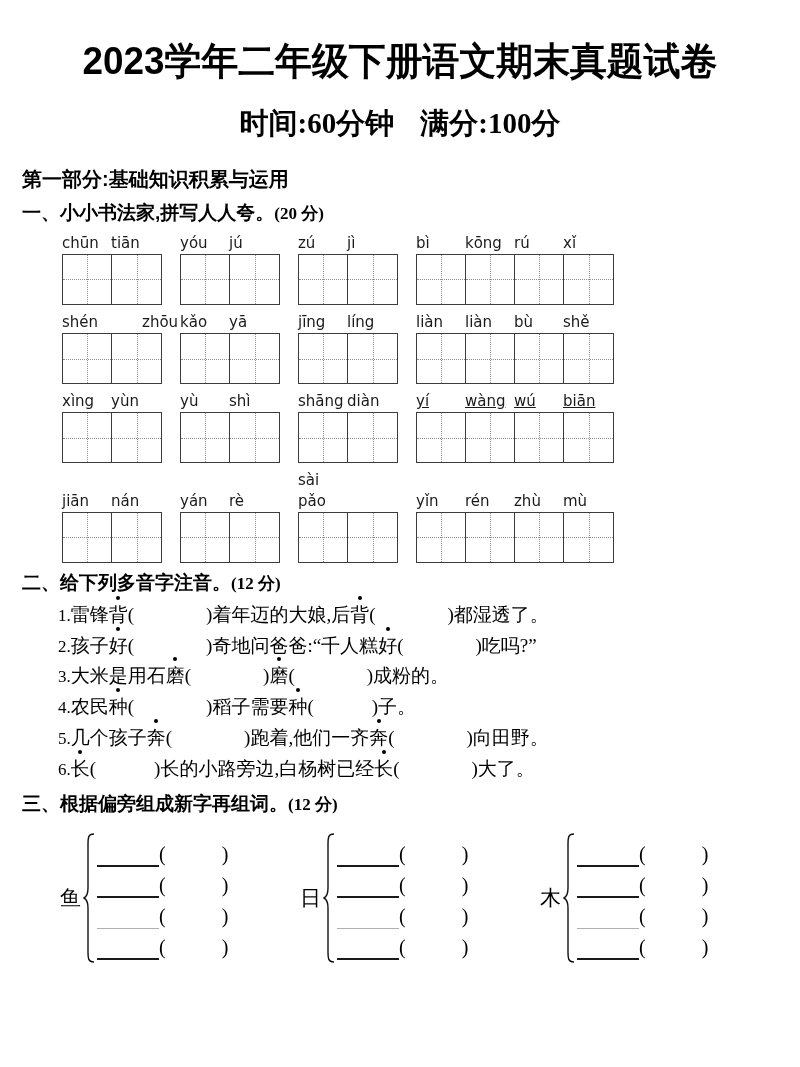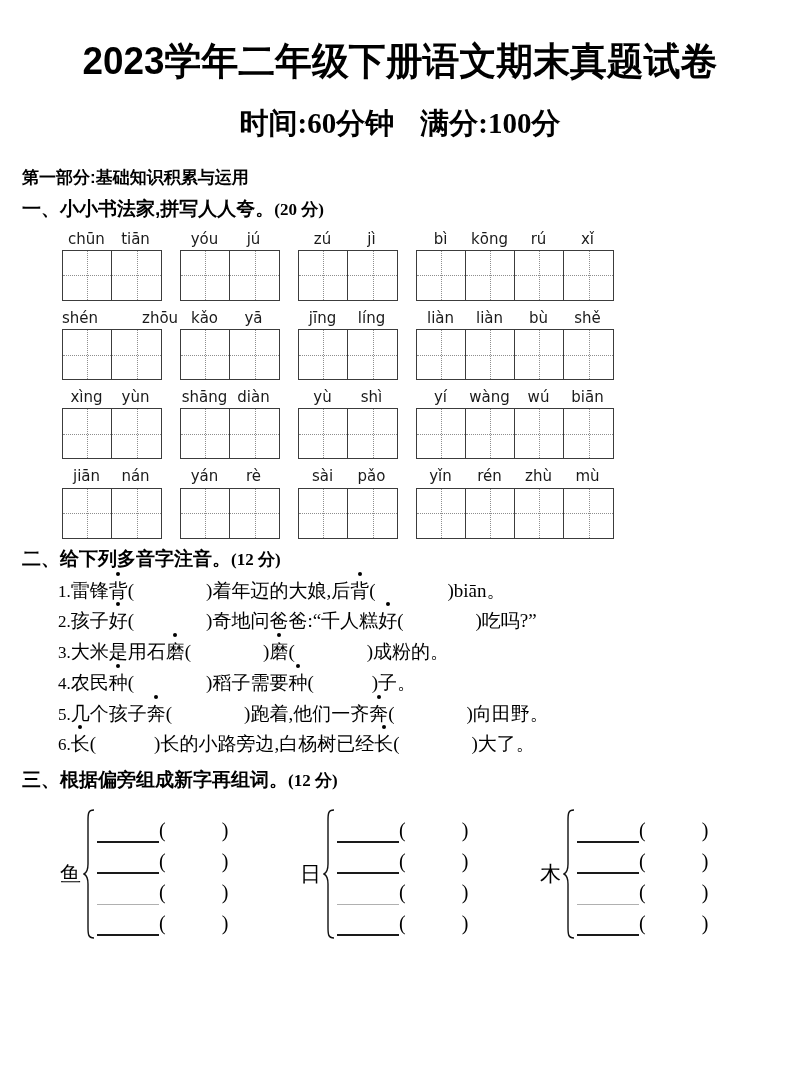--- a/index.html
+++ b/index.html
@@ -44,21 +44,21 @@
     margin: 0;
     padding-top: 18px;
     color: #000;
   }
   .doc-subtitle .gap { display: inline-block; width: 26px; }
 
   
   .part-head {
     font-family: "Liberation Sans", "DejaVu Sans", sans-serif;
     font-weight: 700;
-    font-size: 17px;
+    font-size: 20px;
     margin: 0;
     padding-top: 22px;
     padding-left: 2px;
     color: #000;
   }
   .sec-head {
     font-family: "Liberation Sans", "DejaVu Sans", sans-serif;
     font-weight: 700;
     font-size: 19px;
     margin: 0;
@@ -89,21 +89,21 @@
     justify-content: space-around;
     font-family: "DejaVu Sans", "Liberation Sans", sans-serif;
     font-size: 15px;
     line-height: 1.35;
     color: #1a1a1a;
     margin-bottom: 1px;
     white-space: nowrap;
   }
   .pinyin-syl {
     flex: 1 1 0;
-    text-align: center;
+    text-align: left;
     overflow: visible;
   }
 
   .tzg {
     display: flex;
     border: 1px solid #3c3c3c;
     box-sizing: border-box;
   }
   .tzg .cell {
     width: 49px;
@@ -328,40 +328,40 @@
             <span class="pinyin-syl">xìng</span>
             <span class="pinyin-syl">yùn</span>
           </div>
           <div class="tzg">
             <div class="cell"></div>
             <div class="cell"></div>
           </div>
         </div>
         <div class="word-group">
           <div class="pinyin-line" style="width: 98px;">
+            <span class="pinyin-syl">yù</span>
+            <span class="pinyin-syl">shì</span>
+          </div>
+          <div class="tzg">
+            <div class="cell"></div>
+            <div class="cell"></div>
+          </div>
+        </div>
+        <div class="word-group">
+          <div class="pinyin-line" style="width: 98px;">
             <span class="pinyin-syl">shāng</span>
             <span class="pinyin-syl">diàn</span>
           </div>
           <div class="tzg">
             <div class="cell"></div>
             <div class="cell"></div>
           </div>
         </div>
         <div class="word-group">
-          <div class="pinyin-line" style="width: 98px;">
-            <span class="pinyin-syl">yù</span>
-            <span class="pinyin-syl">shì</span>
-          </div>
-          <div class="tzg">
-            <div class="cell"></div>
-            <div class="cell"></div>
-          </div>
-        </div>
-        <div class="word-group">
-          <div class="pinyin-line" style="width: 196px;">
+          <div class="pinyin-line" style="width: 196px; text-decoration: underline;">
             <span class="pinyin-syl">yí</span>
             <span class="pinyin-syl">wàng</span>
             <span class="pinyin-syl">wú</span>
             <span class="pinyin-syl">biān</span>
           </div>
           <div class="tzg">
             <div class="cell"></div>
             <div class="cell"></div>
             <div class="cell"></div>
             <div class="cell"></div>
@@ -383,21 +383,21 @@
           <div class="pinyin-line" style="width: 98px;">
             <span class="pinyin-syl">yán</span>
             <span class="pinyin-syl">rè</span>
           </div>
           <div class="tzg">
             <div class="cell"></div>
             <div class="cell"></div>
           </div>
         </div>
         <div class="word-group">
-          <div class="pinyin-line" style="width: 98px;">
+          <div class="pinyin-line" style="width: 98px; flex-direction: column;">
             <span class="pinyin-syl">sài</span>
             <span class="pinyin-syl">pǎo</span>
           </div>
           <div class="tzg">
             <div class="cell"></div>
             <div class="cell"></div>
           </div>
         </div>
         <div class="word-group">
           <div class="pinyin-line" style="width: 196px;">
@@ -414,21 +414,21 @@
           </div>
         </div>
       </div>
     </div>
 
   <div class="sec-head">
     <span>二、给下列多音字注音。</span><span class="pts">(12 分)</span>
   </div>
 
   <div class="q-list" id="section2-questions">
-      <div class="q-line"><span class="q-num">1.</span><span>雷锋</span><span class="dotchar">背</span><span>(</span><span class="sp-md"></span><span>)着年迈的大娘,后</span><span class="dotchar">背</span><span>(</span><span class="sp-md"></span><span>)biān。</span></div>
+      <div class="q-line"><span class="q-num">1.</span><span>雷锋</span><span class="dotchar">背</span><span>(</span><span class="sp-md"></span><span>)着年迈的大娘,后</span><span class="dotchar">背</span><span>(</span><span class="sp-md"></span><span>)都湿透了。</span></div>
       <div class="q-line"><span class="q-num">2.</span><span>孩子</span><span class="dotchar">好</span><span>(</span><span class="sp-md"></span><span>)奇地问爸爸:“千人糕</span><span class="dotchar">好</span><span>(</span><span class="sp-md"></span><span>)吃吗?”</span></div>
       <div class="q-line"><span class="q-num">3.</span><span>大米是用石</span><span class="dotchar">磨</span><span>(</span><span class="sp-md"></span><span>)</span><span class="dotchar">磨</span><span>(</span><span class="sp-md"></span><span>)成粉的。</span></div>
       <div class="q-line"><span class="q-num">4.</span><span>农民</span><span class="dotchar">种</span><span>(</span><span class="sp-md"></span><span>)稻子需要</span><span class="dotchar">种</span><span>(</span><span class="sp-sm"></span><span>)子。</span></div>
       <div class="q-line"><span class="q-num">5.</span><span>几个孩子</span><span class="dotchar">奔</span><span>(</span><span class="sp-md"></span><span>)跑着,他们一齐</span><span class="dotchar">奔</span><span>(</span><span class="sp-md"></span><span>)向田野。</span></div>
       <div class="q-line"><span class="q-num">6.</span><span class="dotchar">长</span><span>(</span><span class="sp-sm"></span><span>)长的小路旁边,白杨树已经</span><span class="dotchar">长</span><span>(</span><span class="sp-md"></span><span>)大了。</span></div>
     </div>
 
   <div class="sec-head">
     <span>三、根据偏旁组成新字再组词。</span><span class="pts">(12 分)</span>
   </div>

